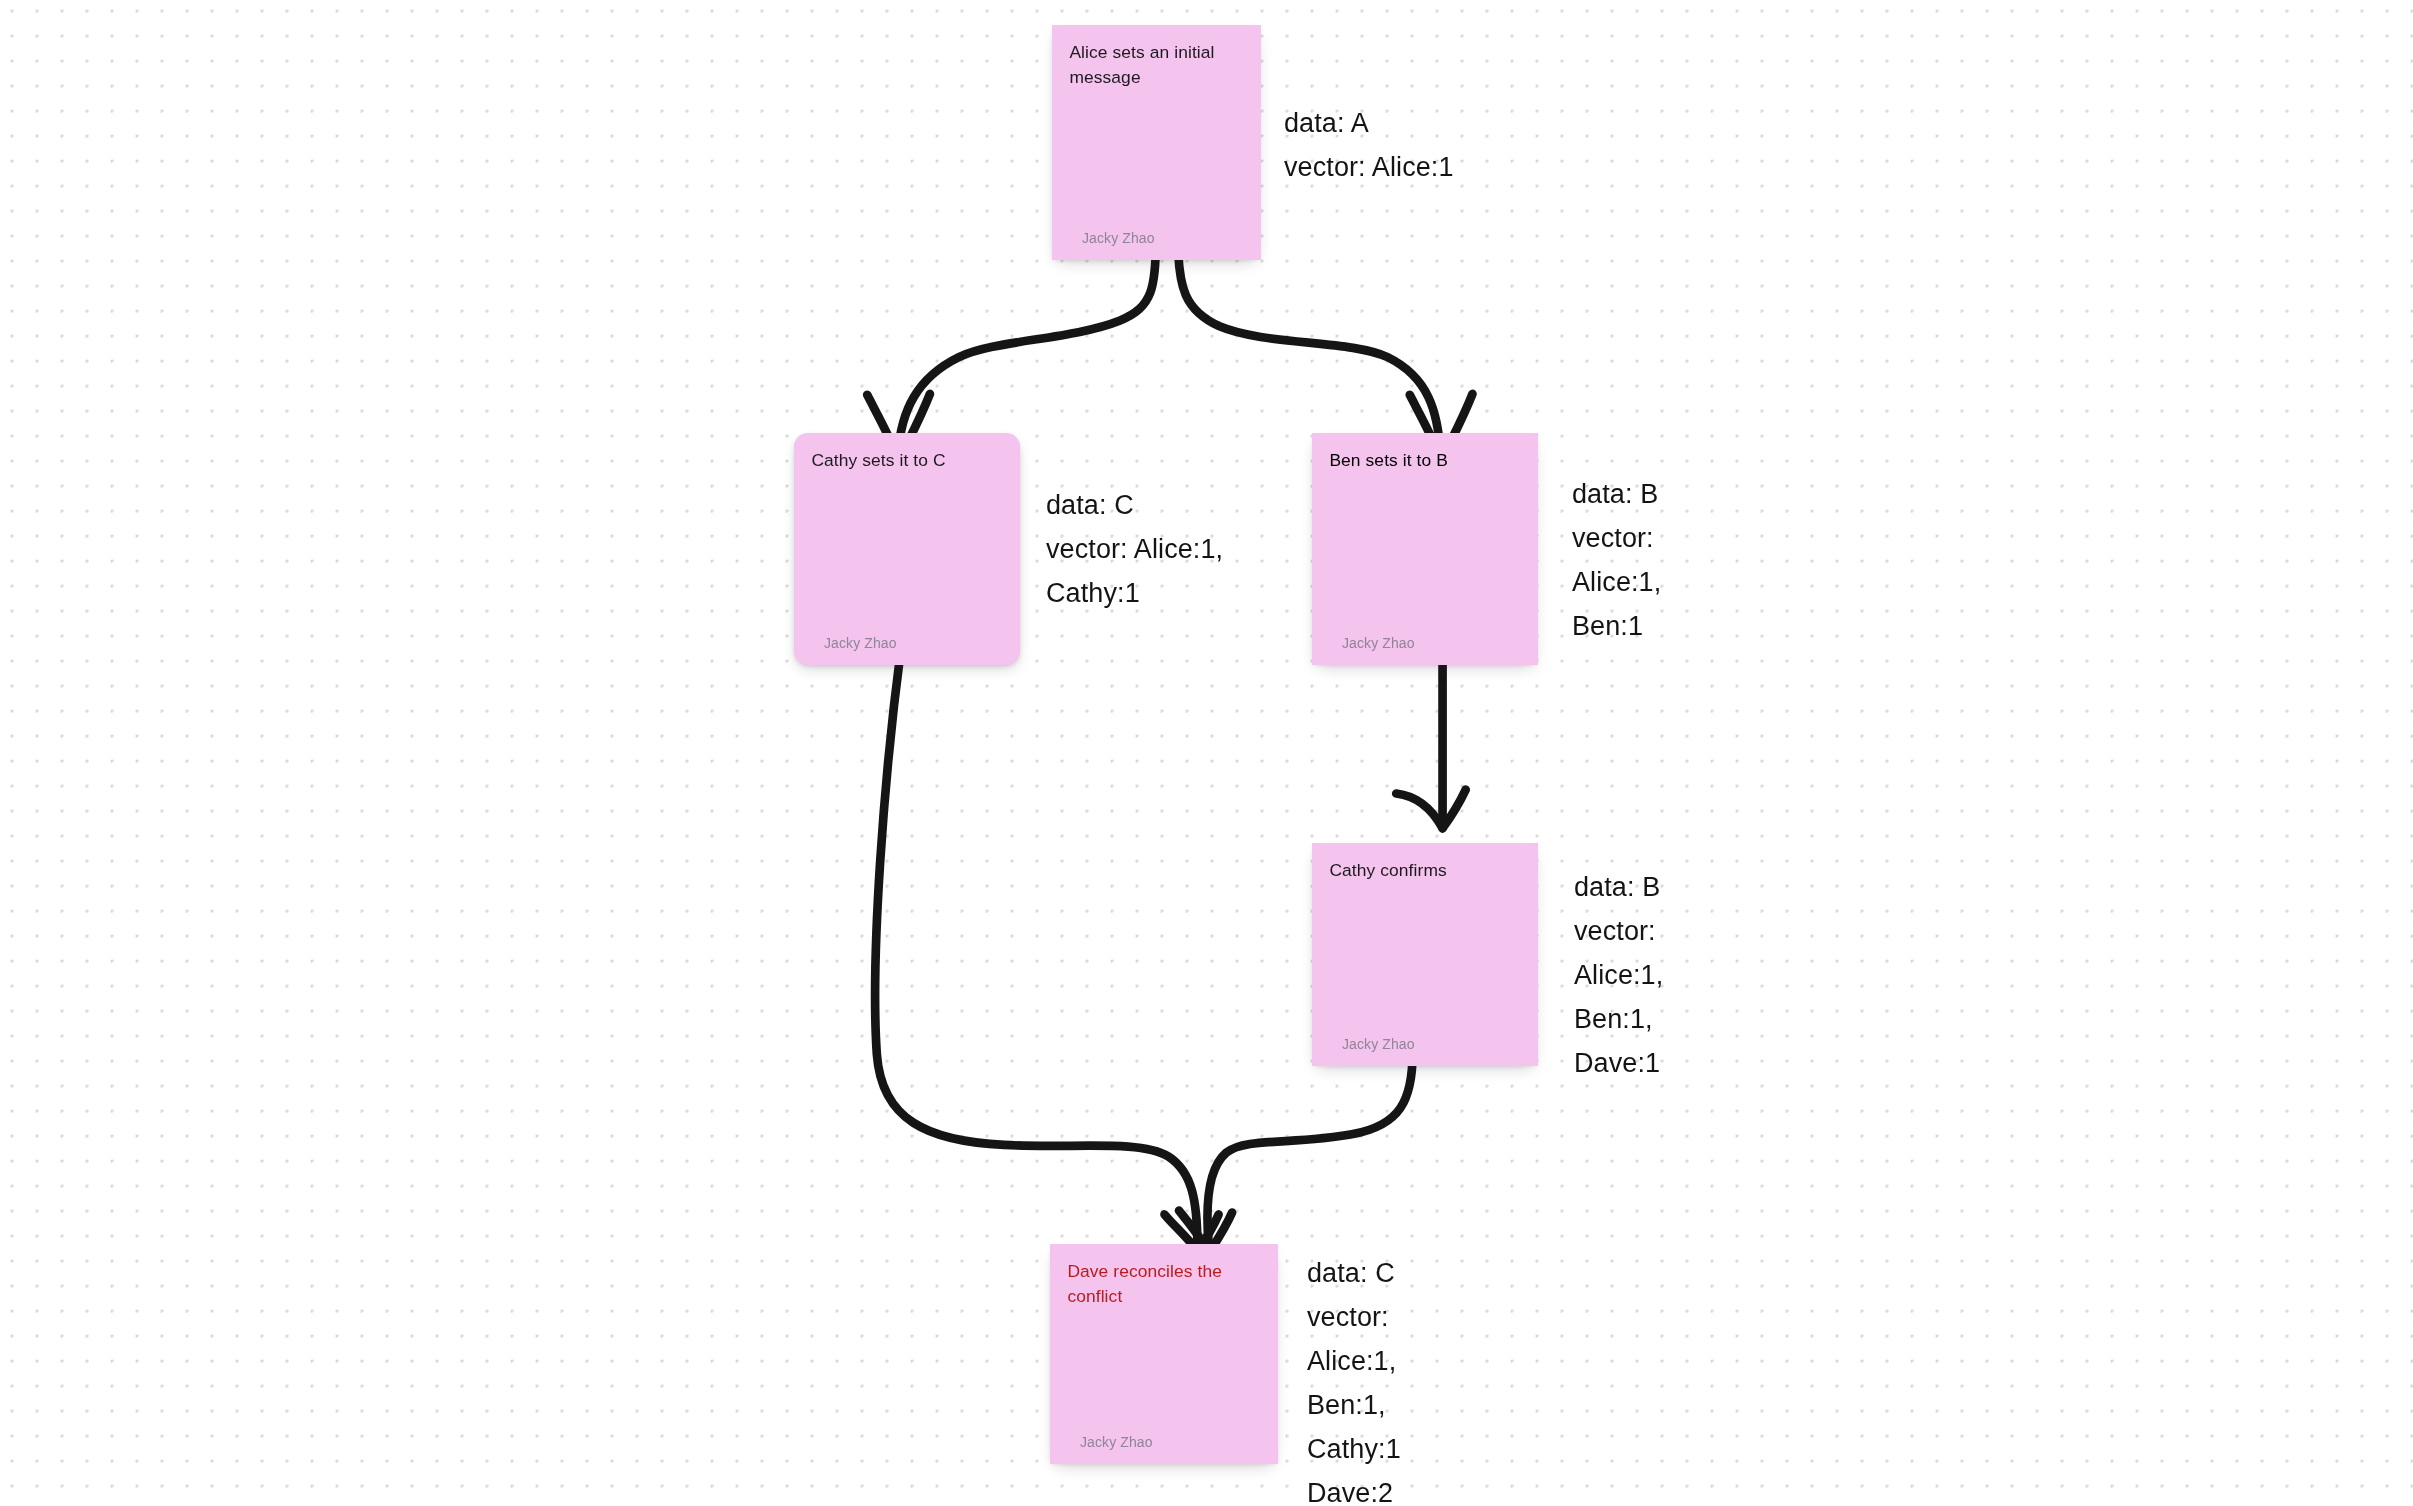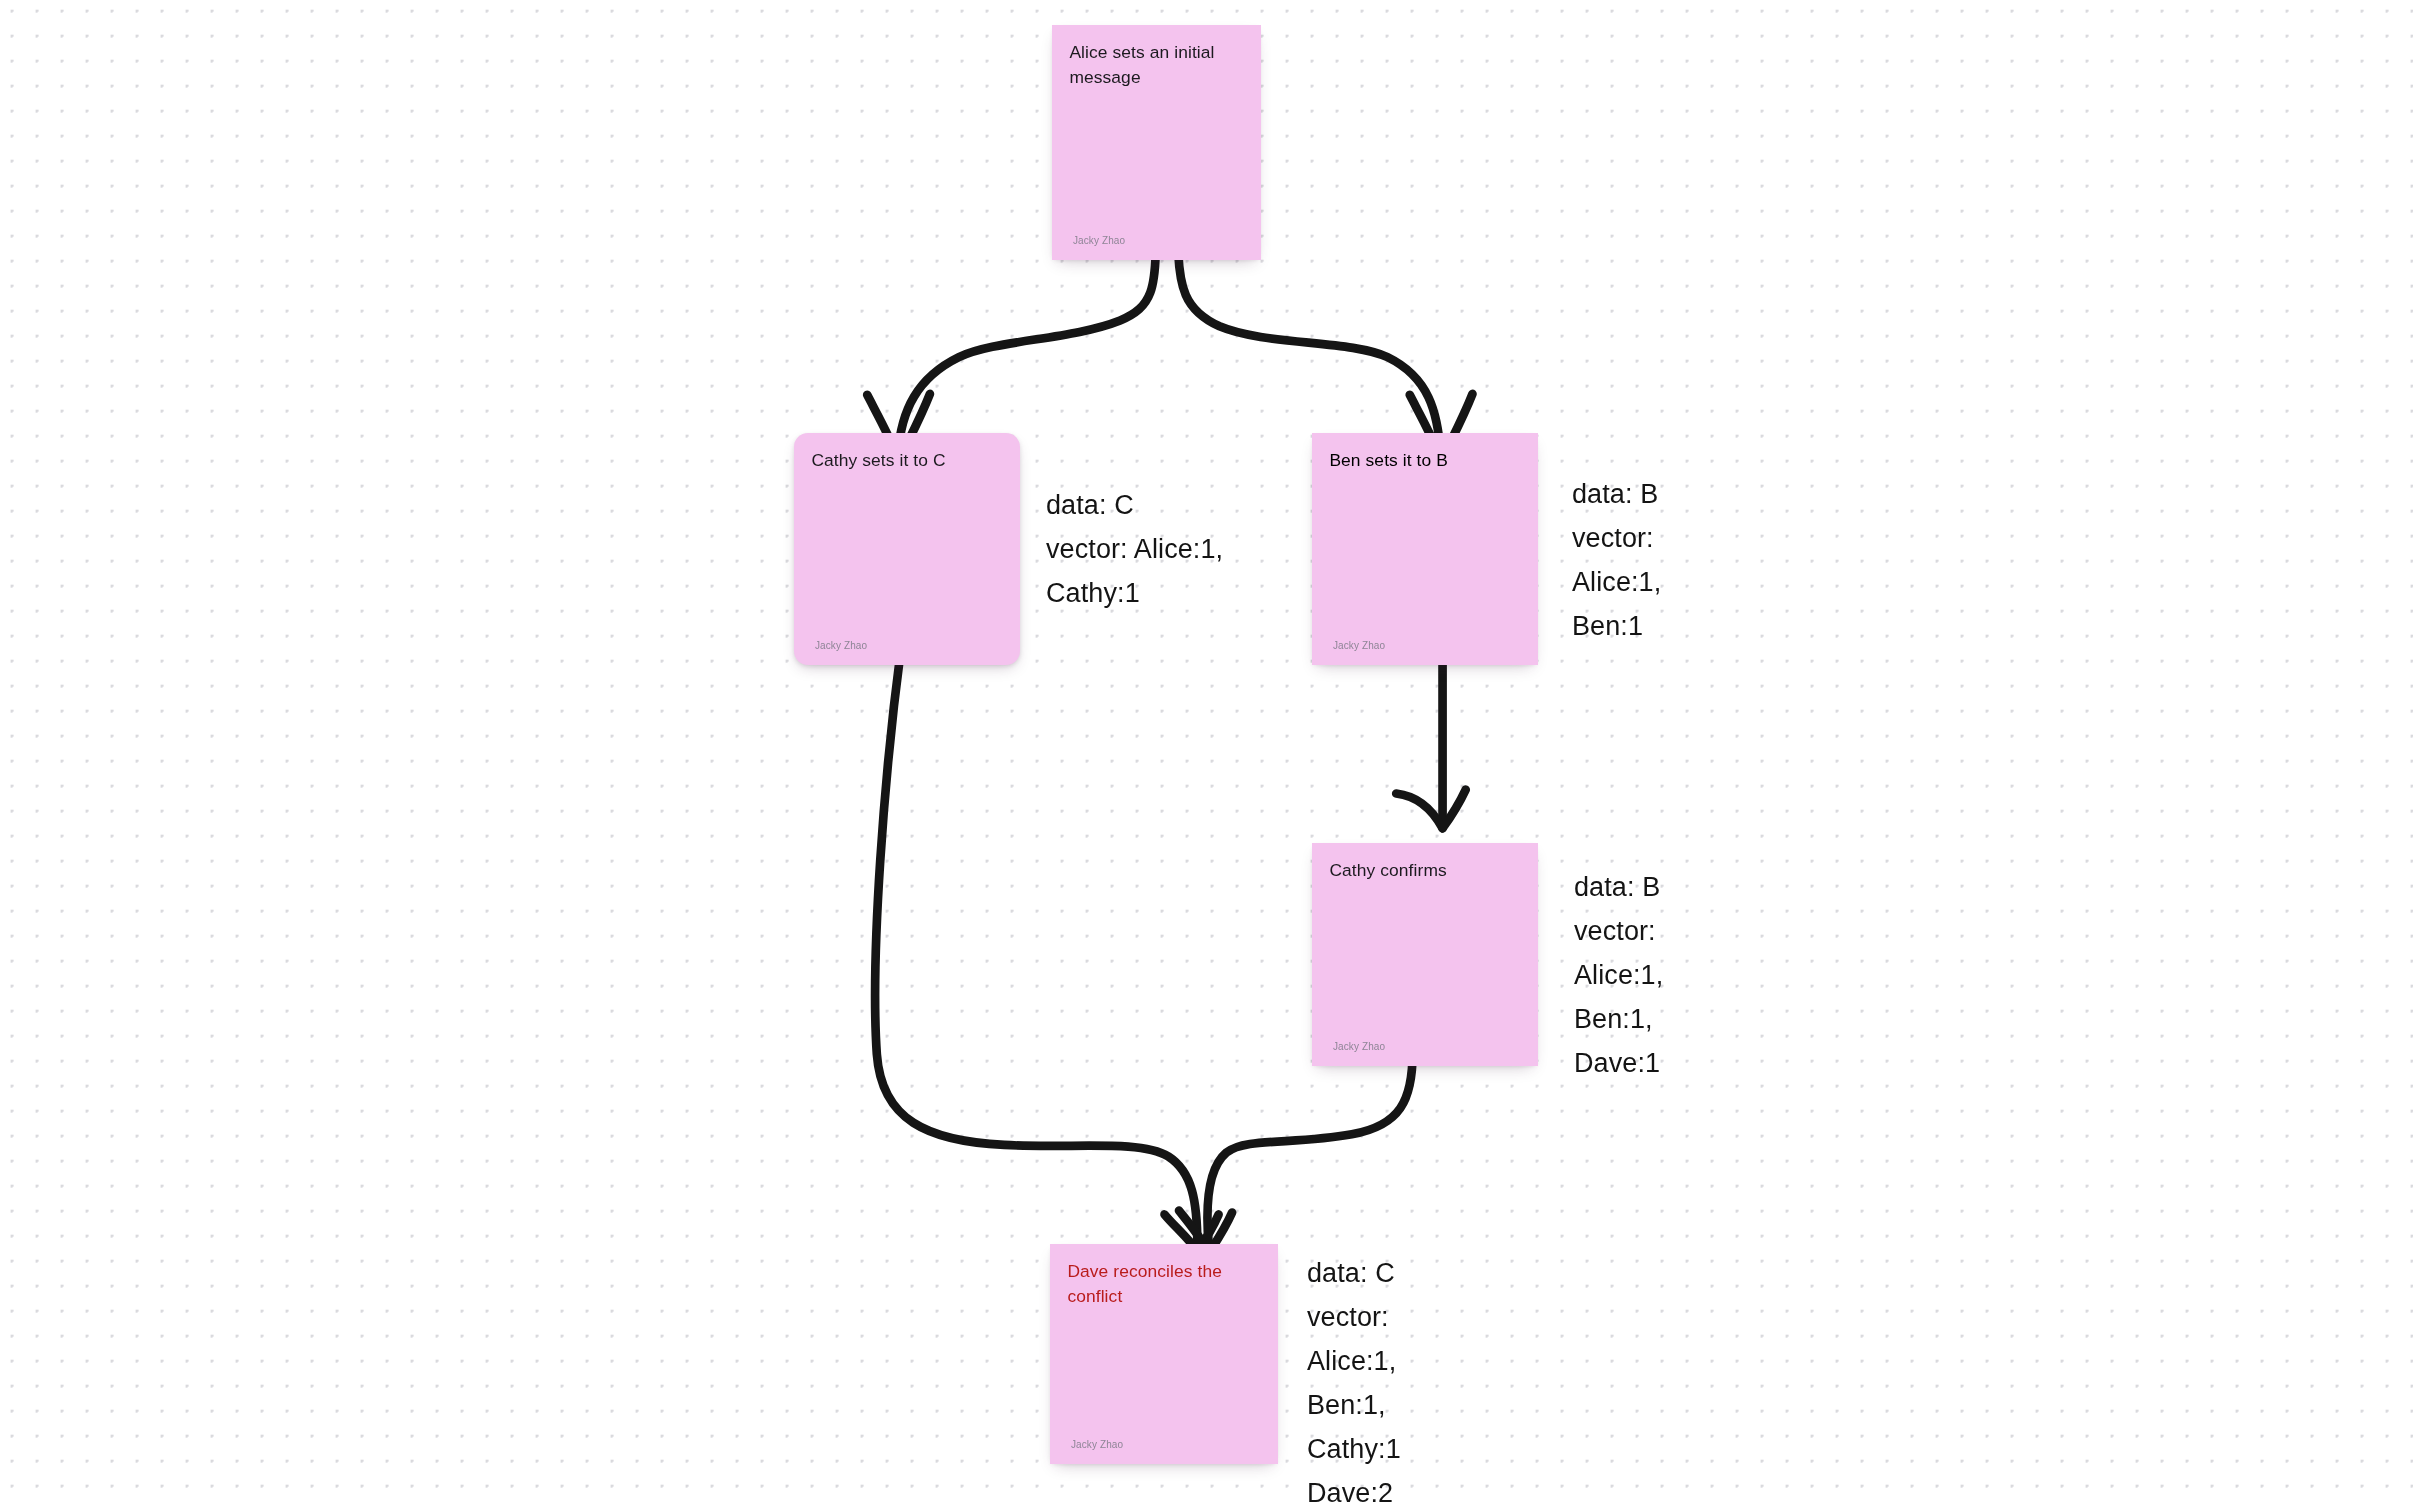--- a/index.html
+++ b/index.html
@@ -50,23 +50,23 @@
   }
   .note-title {
     font-size: 17.4px;
     line-height: 1.42;
     color: #1c1a1f;
     letter-spacing: 0.1px;
     white-space: pre-line;
   }
   .note-author {
     position: absolute;
-    left: 21px;
+    left: 30px;
     bottom: 13.5px;
-    font-size: 10px;
+    font-size: 14px;
     line-height: 1.2;
     color: #8e8596;
     letter-spacing: 0.1px;
   }
 
   
   .label {
     position: absolute;
     font-size: 27px;
     line-height: 1.63;
@@ -146,20 +146,22 @@
     <div class="note-title" style="color: rgb(28, 26, 31);">Cathy confirms</div>
     <div class="note-author" style="color: rgb(142, 133, 150);">Jacky Zhao</div>
   </div>
 
   <div class="note" id="note-dave-reconciles" style="left: 1050px; top: 1244px; width: 228px; height: 220px; background: rgb(244, 195, 238);">
     <div class="note-title" style="color: #b91c1c;">Dave reconciles the
 conflict</div>
     <div class="note-author" style="color: rgb(142, 133, 150);">Jacky Zhao</div>
   </div>
 
+  <div class="label" id="label-alice-state" style="left: 1284px; top: 101px; color: rgb(20, 20, 20);">data: A
+vector: Alice:1</div>
   <div class="label" id="label-cathy-state" style="left: 1046px; top: 483px; color: rgb(20, 20, 20);">data: C
 vector: Alice:1,
 Cathy:1</div>
   <div class="label" id="label-ben-state" style="left: 1572px; top: 472px; color: rgb(20, 20, 20);">data: B
 vector:
 Alice:1,
 Ben:1</div>
   <div class="label" id="label-dave-confirms-state" style="left: 1574px; top: 865px; color: rgb(20, 20, 20);">data: B
 vector:
 Alice:1,

